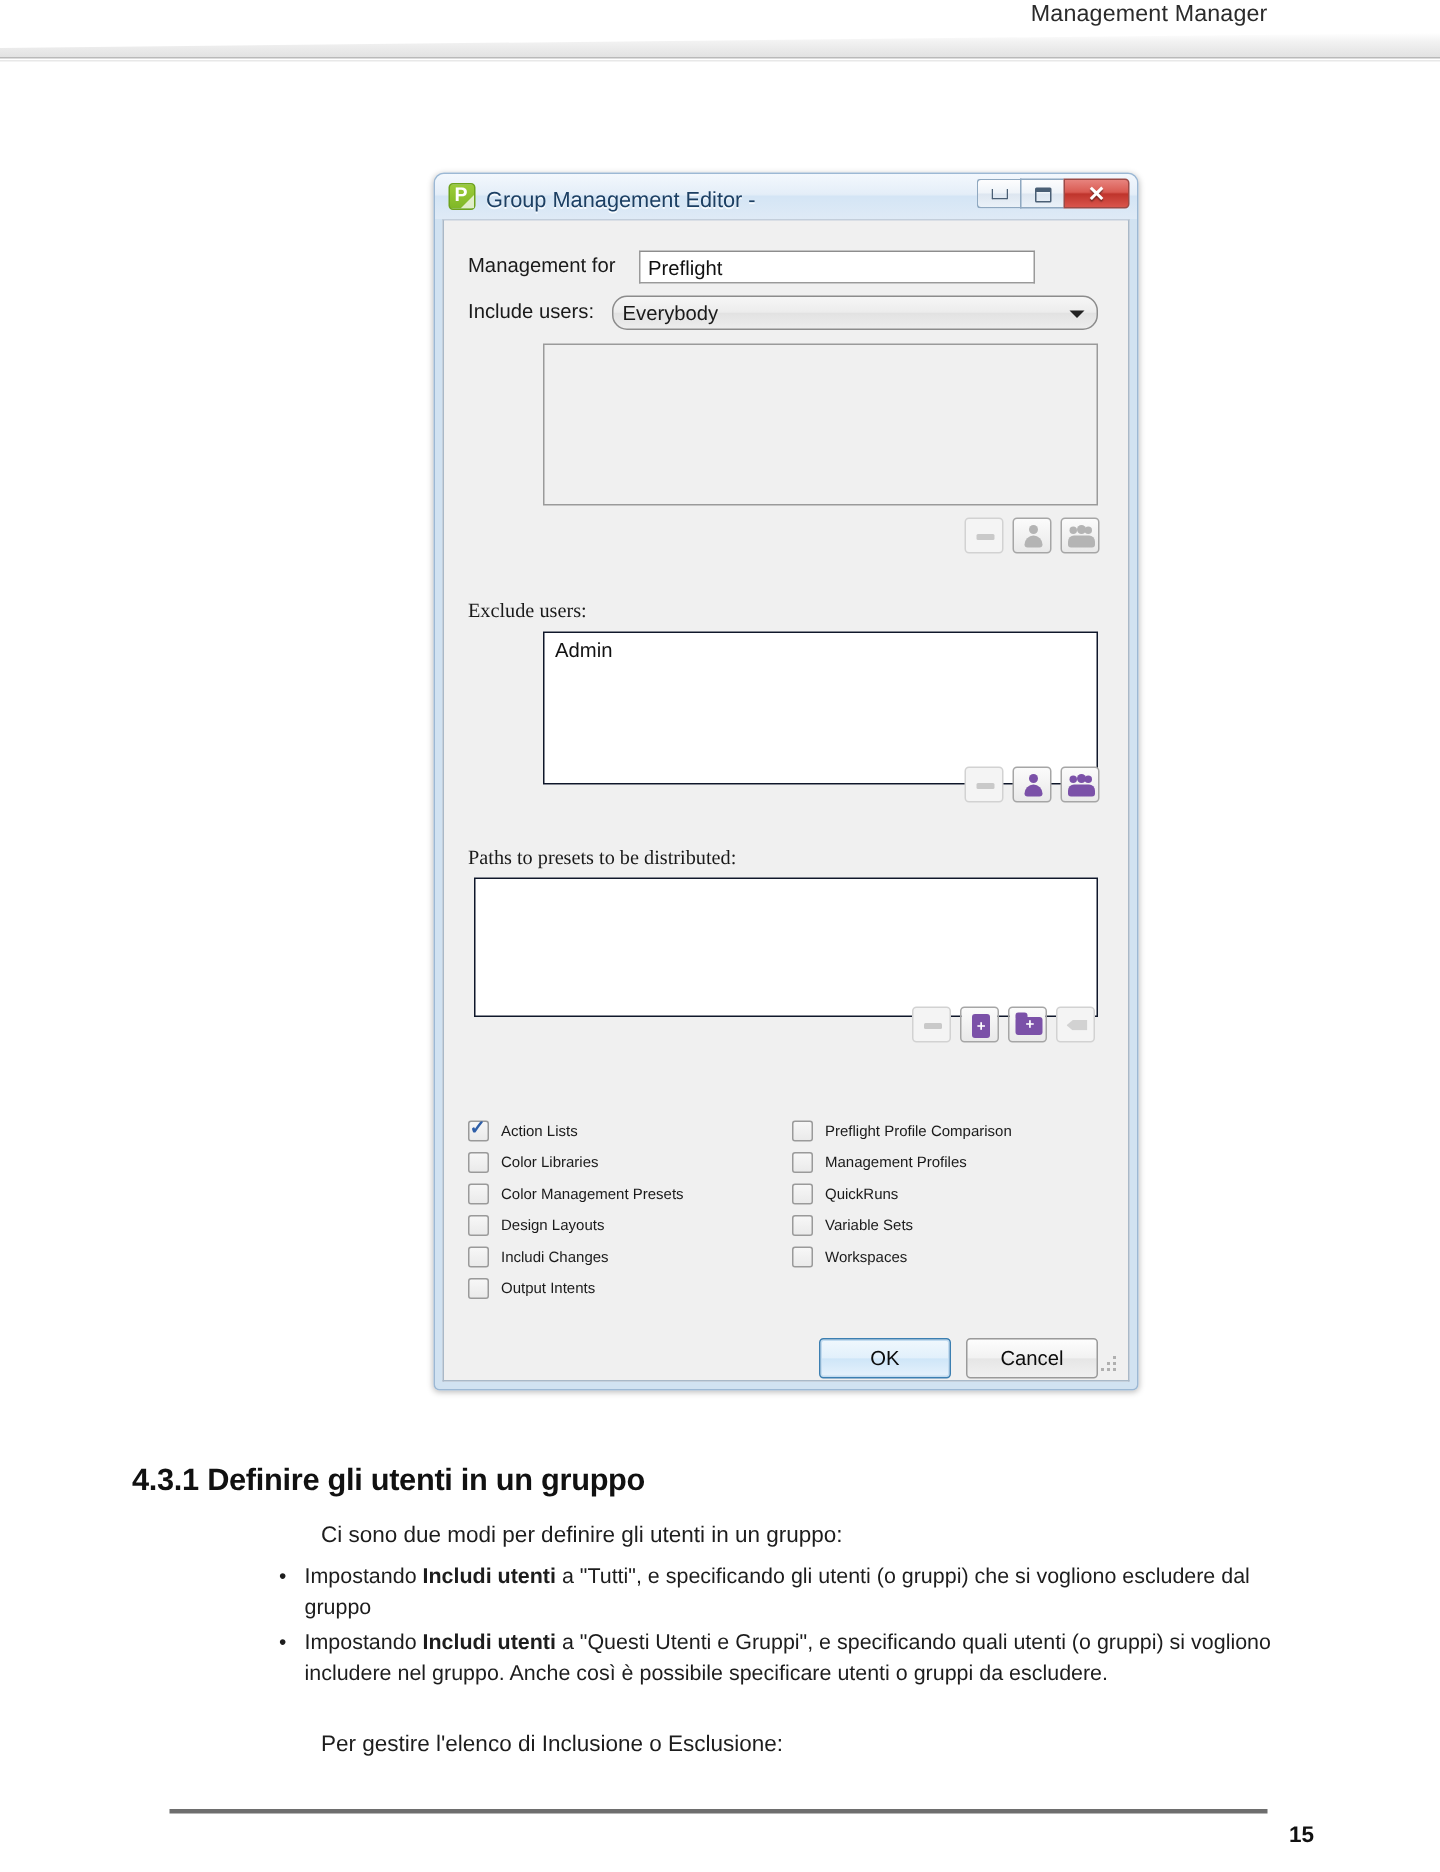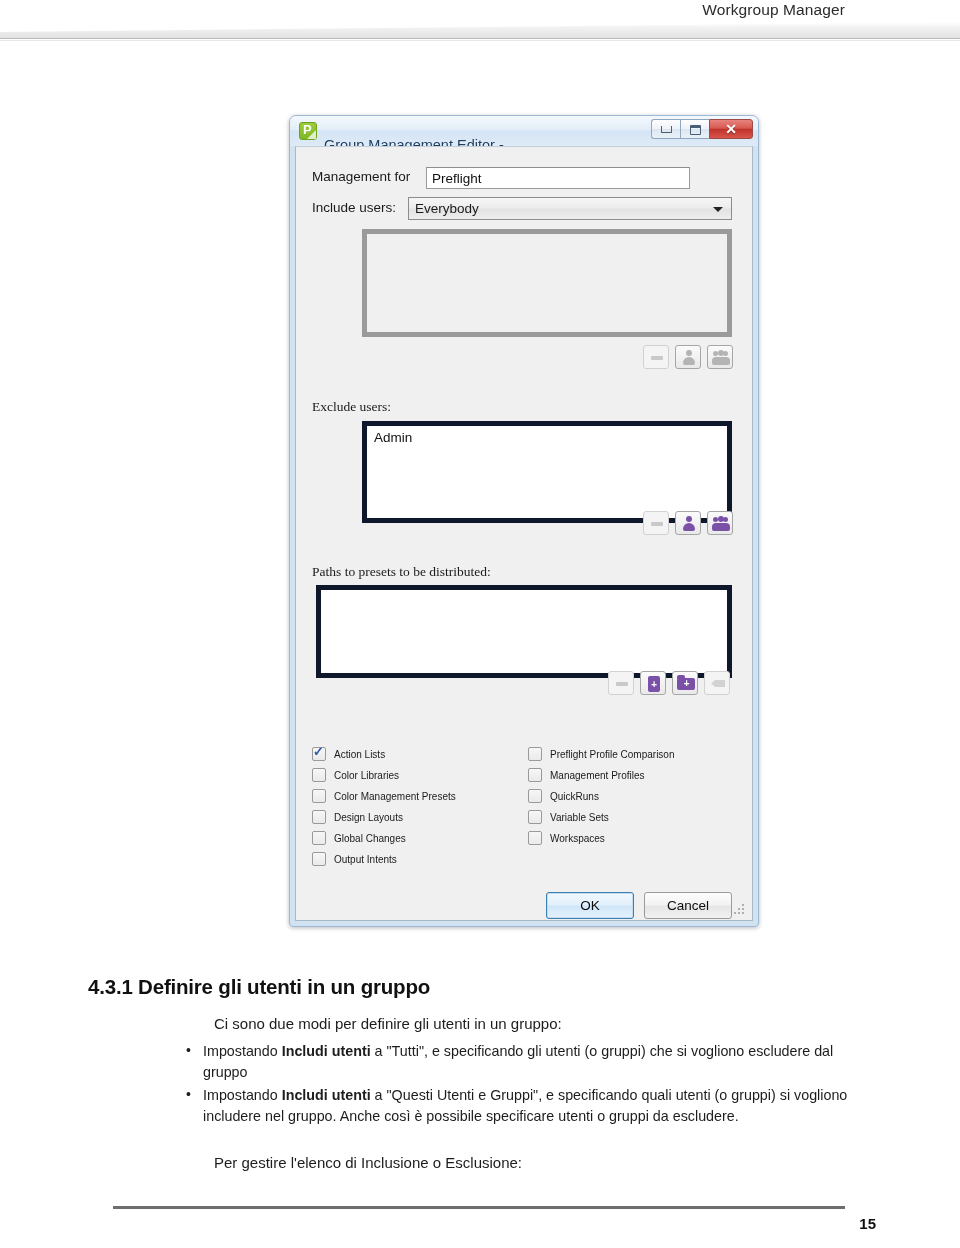--- a/index.html
+++ b/index.html
@@ -64,21 +64,21 @@
     position: absolute; left: 3px; top: -1px;
     color: #ffffff; font-size: 13px; font-weight: bold;
     font-family: "Liberation Sans", sans-serif;
   }
   .title-icon .corner {
     position: absolute; right: 0px; bottom: 0px; width: 9px; height: 9px;
     background: rgba(255,255,255,.75);
     clip-path: polygon(100% 0, 100% 100%, 0 100%);
   }
   .title-text {
-    position: absolute; left: 34px; top: 21px;
+    position: absolute; left: 34px; top: 10px;
     font-size: 14.5px; color: #1c3f63; white-space: nowrap;
     text-shadow: 0 1px 0 rgba(255,255,255,.8);
   }
   .win-btns { position: absolute; right: 5px; top: 3px; display: flex; }
   .win-btn {
     width: 29px; height: 20px;
     border: 1px solid #8fa8c0;
     background: linear-gradient(to bottom,#fdfdfe 0%,#eef3f8 48%,#dde6f0 52%,#eaf1f8 100%);
     position: relative;
   }
@@ -132,21 +132,21 @@
   .combo-arrow {
     position: absolute; right: 8px; top: 9px;
     width: 0; height: 0;
     border-left: 5px solid transparent; border-right: 5px solid transparent;
     border-top: 5px solid #222;
   }
 
   .listbox {
     position: absolute;
     background: #ffffff;
-    border: 5px solid #0f172a;
+    border: 1px solid #0f172a;
     font-size: 13.5px; color: #111;
   }
   .listbox.disabled { background: #f0f0f0; border-color: #9a9a9a; }
   .listbox .item { padding: 4px 7px; }
 
   .toolbtn-row { position: absolute; display: flex; gap: 6px; }
   .toolbtn {
     width: 26px; height: 24px; border-radius: 3px;
     border: 1px solid #a6a6a6;
     background: linear-gradient(to bottom,#fbfbfb 0%,#f2f2f2 50%,#e9e9e9 100%);
@@ -268,21 +268,21 @@
   .page-num {
     position: absolute; right: 84px; top: 1215px;
     font-size: 15px; font-weight: bold; color: #111;
   }
 </style>
 </head>
 <body>
 
 <div class="page-header">
   <div class="header-band"></div>
-  <div class="header-title">Workgroup Manager</div>
+  <div class="header-title">Management Manager</div>
   <div class="header-rule"></div>
   <div class="header-rule2"></div>
 </div>
 
 <div class="dialog-wrap">
   <div class="dialog">
 
     <div class="titlebar">
       <div class="title-icon">
         <span class="p">P</span>
@@ -305,21 +305,21 @@
     <div class="dlg-body">
 
       <div class="row" style="left:16px; top:22px;">
         <span class="lbl">Management for</span>
       </div>
       <div class="textbox" style="position:absolute; left:130px; top:20px; width:264px;">Preflight</div>
 
       <div class="row" style="left:16px; top:53px;justify-content:flex-end;">
         <span class="lbl">Include users:</span>
       </div>
-      <div class="combobox" style="position:absolute; left:112px; top:50px; width:324px;">
+      <div class="combobox" style="position:absolute; left:112px; top:50px; width:324px;border-radius:10px;">
         <span>Everybody</span>
         <span class="combo-arrow"></span>
       </div>
 
       <div class="listbox disabled" style="left:66px; top:82px; width:370px; height:108px;"></div>
 
       <div class="toolbtn-row" style="left:347px; top:198px;">
         <div class="toolbtn off">
           <span class="ic-minus dim"></span>
         </div>
@@ -400,21 +400,21 @@
         <div class="cbx">
           <span class="box"></span>
           <span>Color Management Presets</span>
         </div>
         <div class="cbx">
           <span class="box"></span>
           <span>Design Layouts</span>
         </div>
         <div class="cbx">
           <span class="box"></span>
-          <span>Global Changes</span>
+          <span>Includi Changes</span>
         </div>
         <div class="cbx">
           <span class="box"></span>
           <span>Output Intents</span>
         </div>
       </div>
 
       <div class="cbx-grid" style="left:232px; top:600px; width:220px;">
         <div class="cbx">
           <span class="box"></span>

